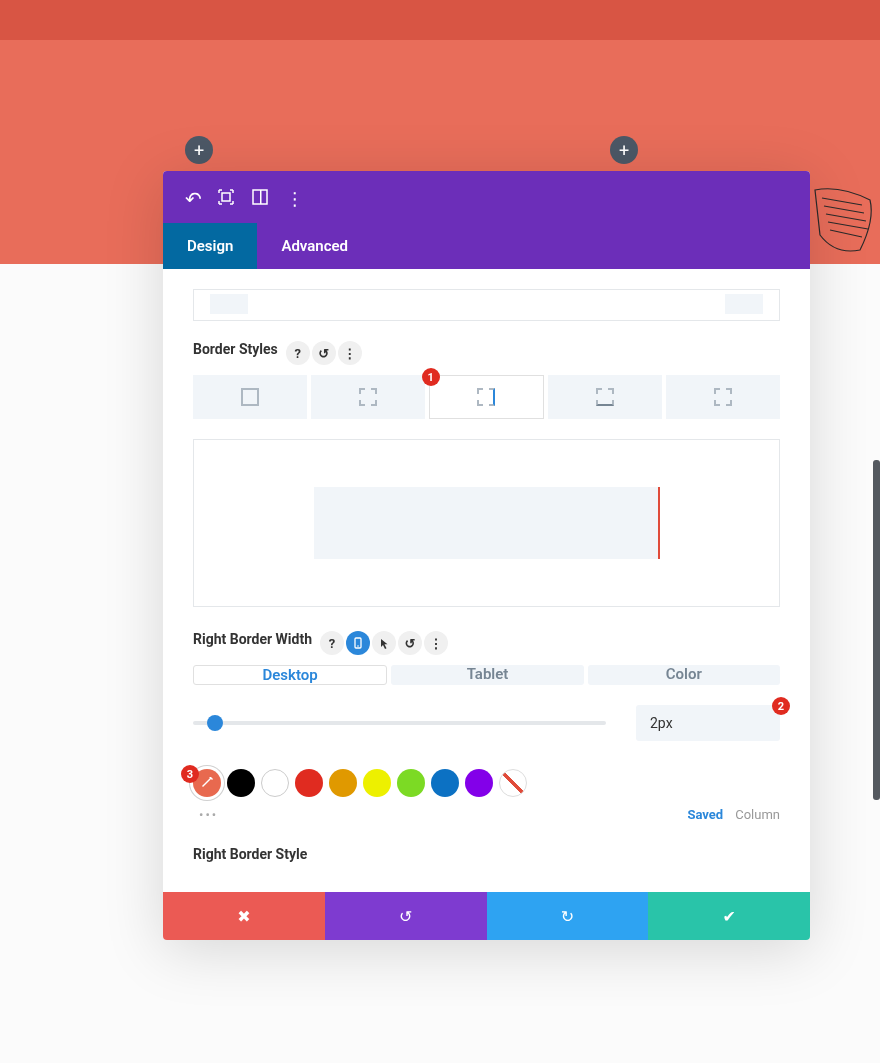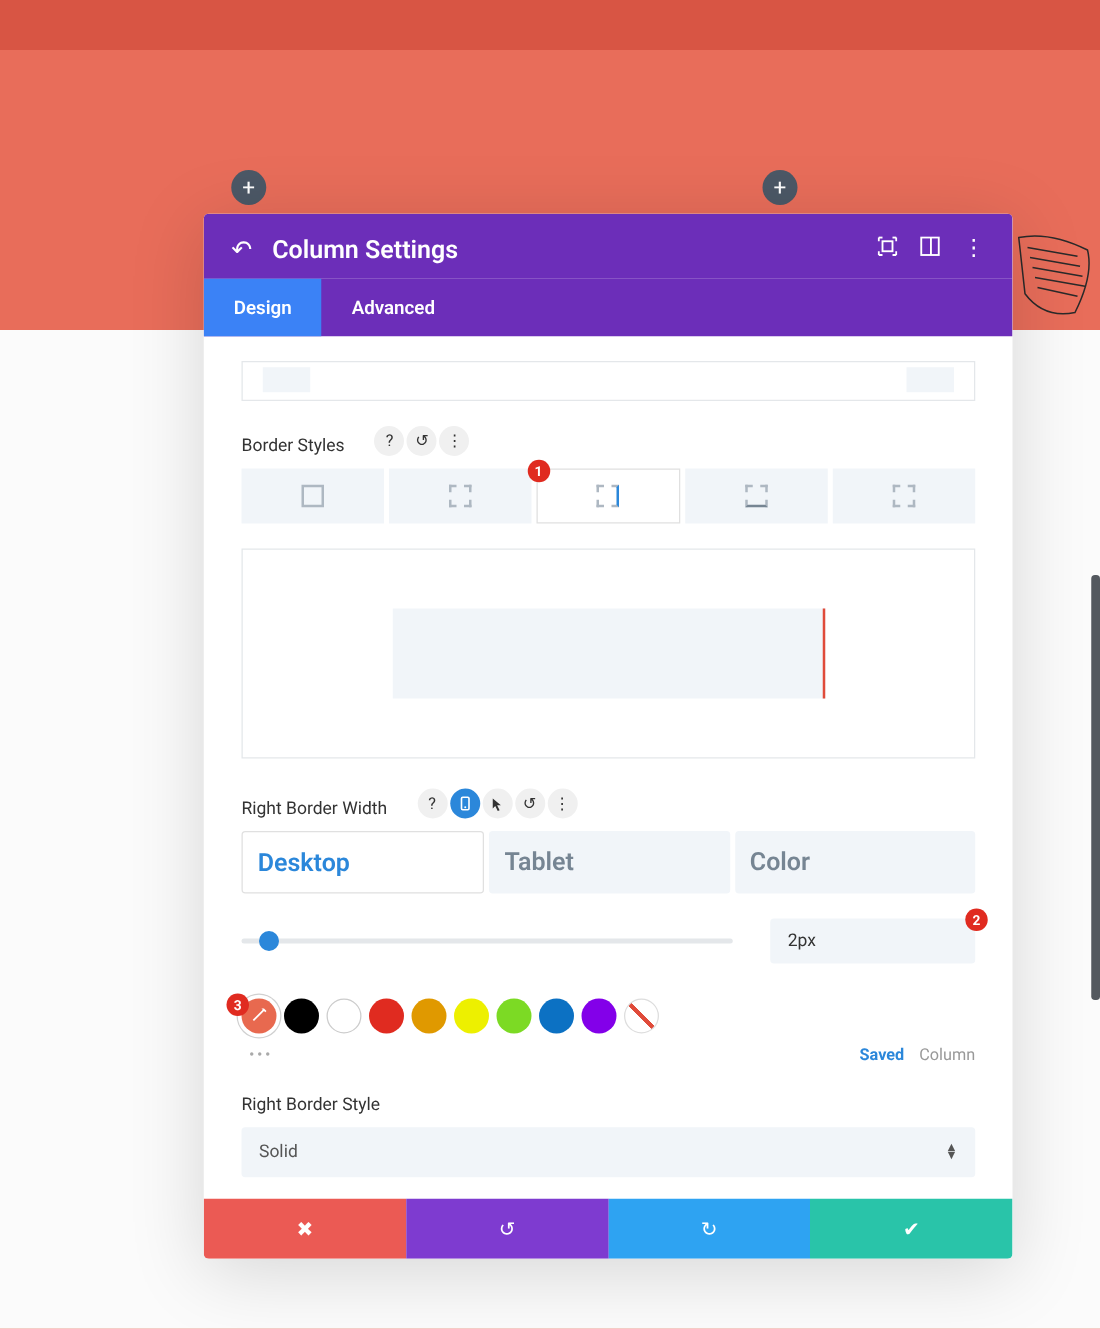--- a/index.html
+++ b/index.html
@@ -10,41 +10,41 @@
 .add-btn{position:absolute;width:28px;height:28px;border-radius:50%;background:#4c5866;color:#fff;display:flex;align-items:center;justify-content:center;font-size:18px;cursor:pointer}
 .modal{position:absolute;top:171px;left:163px;width:647px;background:#fff;box-shadow:0 10px 60px rgba(0,0,0,0.15);border-radius:4px;overflow:hidden}
 .modal-header{background:#6c2eb9;color:#fff;padding:16px 22px 12px}
 .header-top{display:flex;align-items:center;gap:16px}
 .back-arrow{font-size:20px;cursor:pointer}
 .modal-title{font-size:20px;font-weight:600;flex:1}
 .header-actions{display:flex;gap:18px;align-items:center}
 .preset-row{margin-top:10px;font-size:14px;color:#d9c5f2;cursor:pointer}
 .tabs{display:flex;background:#6c2eb9}
 .tab{padding:14px 24px;color:#fff;font-size:15px;font-weight:600;cursor:pointer}
-.tab.active{background:#3b82f6}
+.tab.active{background:#0369a1}
 .modal-body{padding:20px 30px;max-height:690px;overflow-y:auto;position:relative}
-.section-label{font-size:14px;color:#333;font-weight:400;margin-bottom:10px;display:flex;align-items:flex-end;gap:24px}
+.section-label{font-size:14px;color:#333;font-weight:700;margin-bottom:10px;display:flex;align-items:flex-start;gap:8px}
 .help-icons{display:flex;gap:2px;align-items:center}
 .round-icon{width:24px;height:24px;border-radius:50%;background:#f0f0f0;display:flex;align-items:center;justify-content:center;font-size:13px;color:#333;cursor:pointer}
 .round-icon.active{background:#2b87da;color:#fff}
 .border-style-row{display:flex;gap:4px;margin-bottom:20px}
 .border-style-btn{flex:1;height:44px;background:#f1f5f9;display:flex;align-items:center;justify-content:center;cursor:pointer;position:relative}
 .border-style-btn.selected{background:#fff;border:1px solid #e0e0e0}
 .bs-icon{width:18px;height:18px;border:2px solid #aeb8c2}
 .bs-icon.dashed{border-style:dashed}
 .bs-icon.right{border:2px dashed #aeb8c2;border-right:2px solid #2b87da}
 .preview-box{border:1px solid #e4e7ea;height:168px;display:flex;align-items:center;justify-content:center;margin-bottom:24px}
 .preview-inner{width:346px;height:72px;background:#f1f5f9;border-right:2px solid #e04b3a}
 .device-tabs{display:flex;gap:4px;margin-bottom:20px}
-.device-tab{flex:1;padding:12px;text-align:left;font-size:20px;font-weight:600;background:#f1f5f9;color:#768593;cursor:pointer;border-radius:3px}
+.device-tab{flex:1;padding:0;text-align:center;font-size:15px;font-weight:600;background:#f1f5f9;color:#768593;cursor:pointer;border-radius:3px}
 .device-tab.active{background:#fff;color:#2b87da;border:1px solid #e0e0e0}
 .slider-row{display:flex;align-items:center;gap:30px;margin-bottom:28px}
 .slider-track{flex:1;height:4px;background:#e4e7ea;border-radius:2px;position:relative}
 .slider-thumb{position:absolute;left:14px;top:-6px;width:16px;height:16px;border-radius:50%;background:#2b87da;cursor:pointer}
-.value-input{width:164px;padding:10px 14px;background:#f1f5f9;border:none;font-size:14px;color:#333;border-radius:3px}
+.value-input{width:144px;padding:10px 14px;background:#f1f5f9;border:none;font-size:14px;color:#333;border-radius:3px}
 .color-row{display:flex;gap:6px;align-items:center;margin-bottom:10px;position:relative}
 .color-swatch{width:28px;height:28px;border-radius:50%;cursor:pointer;flex-shrink:0}
 .color-swatch.selected{box-shadow:0 0 0 3px #fff,0 0 0 4px #d0d0d0}
 .color-swatch.outline{background:#fff;border:1px solid #ccc}
 .color-swatch.none{background:linear-gradient(45deg,#fff 45%,#e04b3a 45%,#e04b3a 55%,#fff 55%);border:1px solid #ddd}
 .eyedrop{width:28px;height:28px;border-radius:50%;background:#e8694f;display:flex;align-items:center;justify-content:center;color:#fff;font-size:16px}
 .saved-recent{display:flex;gap:12px;font-size:13px;margin-bottom:24px;padding-left:6px}
 .dots{color:#aaa;letter-spacing:2px}
 .sr-saved{color:#2b87da;font-weight:700;margin-left:auto}
 .sr-recent{color:#999}
@@ -73,21 +73,20 @@
 <div class="sketch">
 <svg viewBox="0 0 70 80">
       <path d="M5 10 Q30 5 60 20 Q65 40 50 70 Q25 75 10 55 Z M12 18 L52 25 M14 26 L54 33 M16 34 L56 41 M18 42 L58 49 M20 50 L52 57" stroke="#2a2a2a" fill="none" stroke-width="1.2"></path>
     </svg>
 </div>
 
 <div class="modal">
   <div class="modal-header">
     <div class="header-top">
       <span class="back-arrow">↶</span>
-      <div class="modal-title">Column Settings</div>
       <div class="header-actions">
         <span><svg width="16" height="16" viewBox="0 0 16 16" stroke="#fff" stroke-width="1.5" fill="none">
               <rect x="4" y="4" width="8" height="8"></rect>
               <path d="M1 1h3M1 1v3M15 1h-3M15 1v3M1 15h3M1 15v-3M15 15h-3M15 15v-3"></path>
             </svg></span>
         <span><svg width="16" height="16" viewBox="0 0 16 16" fill="#fff">
               <rect x="1" y="1" width="14" height="14" fill="none" stroke="#fff" stroke-width="1.5"></rect>
               <rect x="8" y="1" width="1.5" height="14"></rect>
             </svg></span>
         <span style="font-size:18px;line-height:10px">⋮</span>
@@ -192,27 +191,20 @@
     </div>
     <div class="saved-recent">
       <span class="dots">•••</span>
       <span class="sr-saved">Saved</span>
       <span class="sr-recent">Column</span>
     </div>
 
     <div class="section-label">
       <span>Right Border Style</span>
     </div>
-    <div class="select-box">
-      <span>Solid</span>
-      <span class="select-arrows">
-          <span>▲</span>
-          <span>▼</span>
-        </span>
-    </div>
   </div>
 
   <div class="modal-footer">
     <div class="foot-btn foot-cancel">✖</div>
     <div class="foot-btn foot-undo">↺</div>
     <div class="foot-btn foot-redo">↻</div>
     <div class="foot-btn foot-save">✔</div>
   </div>
 </div>
 

